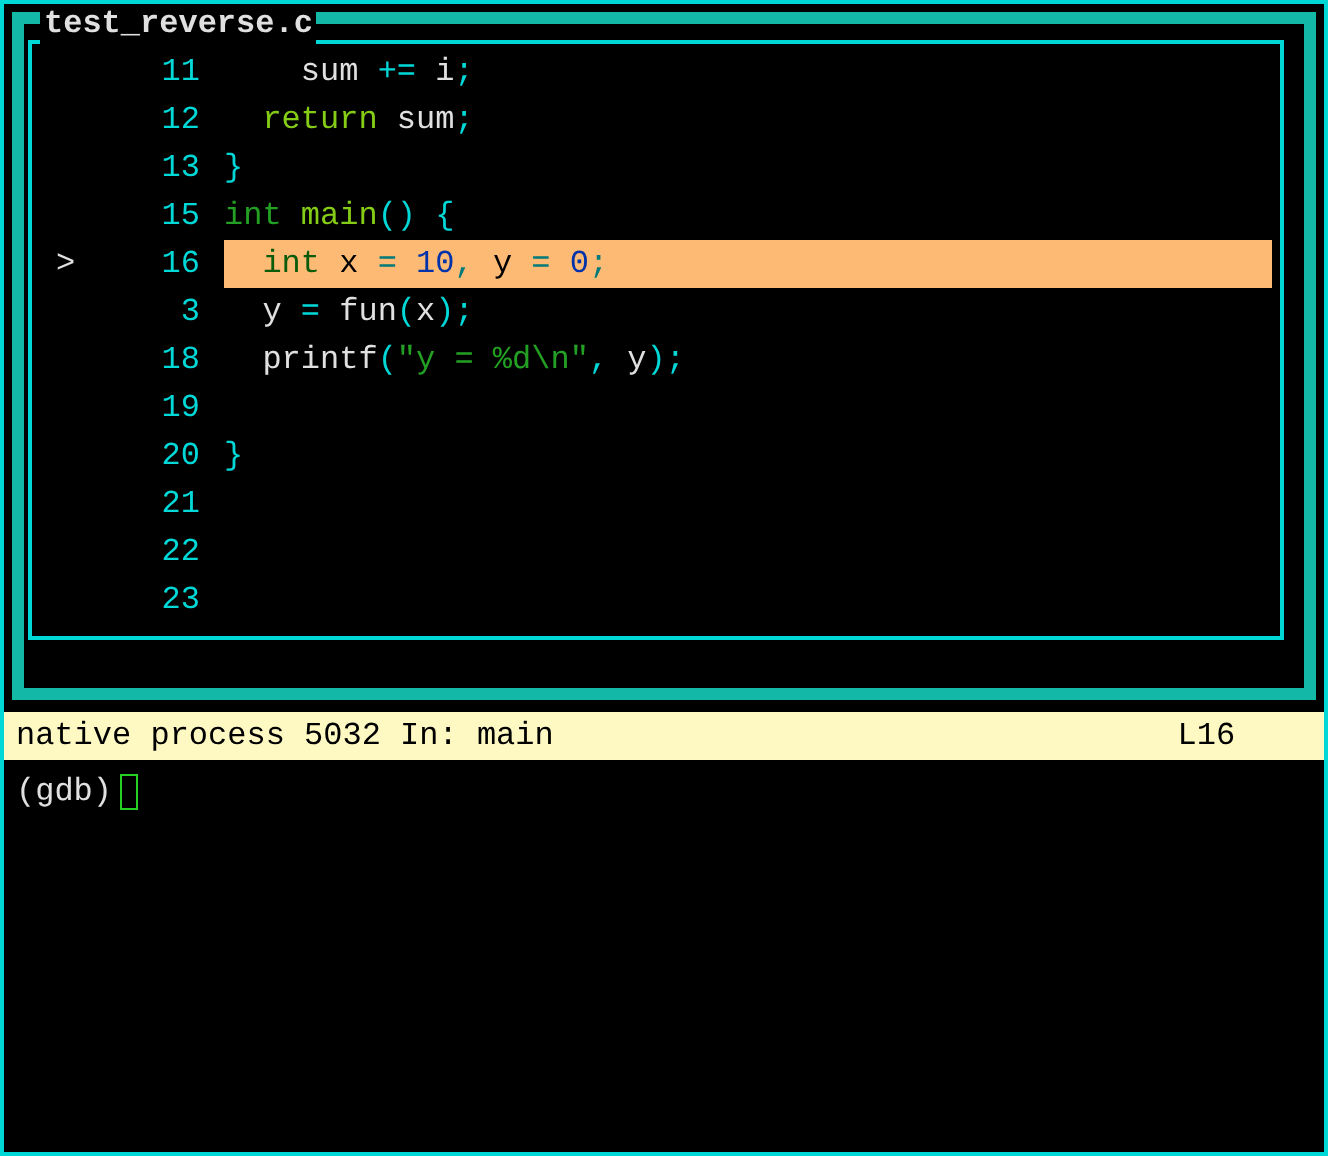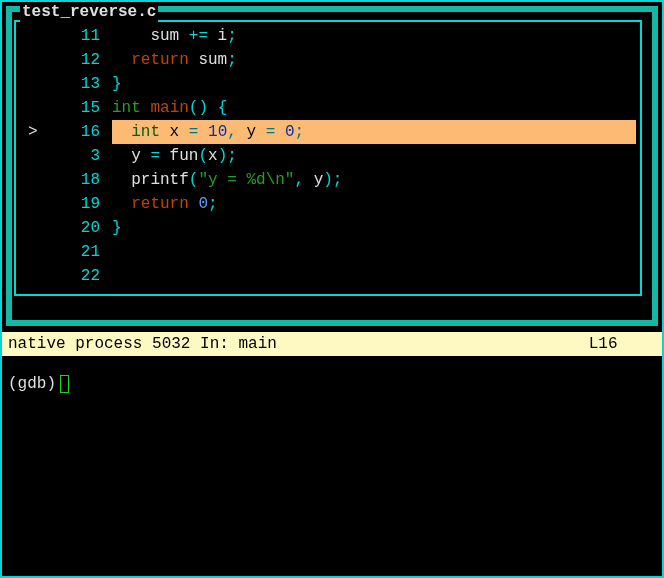--- a/index.html
+++ b/index.html
@@ -49,21 +49,21 @@
     width: 64px;
     text-align: right;
     color: #00d7d7;
     padding-right: 12px;
   }
   .code {
     flex: 1;
     color: #e0e0e0;
   }
   .kw { color: #23a023; }
-  .fn { color: #c2410c; }
+  .fn { color: #84cc16; }
   .op { color: #00d7d7; }
   .num { color: #5c9dff; }
   .str { color: #23a023; }
   .id { color: #e0e0e0; }
   .highlight-line .code {
     background: #fdba74;
     color: #000;
   }
   .highlight-line .kw { color: #0a5c0a; }
   .highlight-line .op { color: #007a7a; }
@@ -72,21 +72,21 @@
   .status-bar {
     background: #fef9c3;
     color: #000;
     padding: 0 6px;
     white-space: pre;
     display: flex;
     margin-top: 6px;
   }
   .status-left { flex: 1; }
   .gdb-prompt {
-    padding: 16px 6px;
+    padding: 4px 6px;
     display: flex;
     align-items: center;
   }
   .gdb-prompt-text { color: #e0e0e0; }
   .cursor {
     display: inline-block;
     width: 9px;
     height: 18px;
     border: 1px solid #23d023;
     margin-left: 4px;
@@ -98,24 +98,25 @@
 <div class="outer-frame">
   <span class="frame-title">test_reverse.c</span>
   <div class="code-pane" id="code-pane">
       <div class="code-line"><span class="gutter-mark"> </span><span class="lineno">11</span><span class="code"><span class="id">    </span><span class="id">sum </span><span class="op">+=</span><span class="id"> i</span><span class="op">;</span></span></div>
       <div class="code-line"><span class="gutter-mark"> </span><span class="lineno">12</span><span class="code"><span class="id">  </span><span class="fn">return</span><span class="id"> sum</span><span class="op">;</span></span></div>
       <div class="code-line"><span class="gutter-mark"> </span><span class="lineno">13</span><span class="code"><span class="op">}</span></span></div>
       <div class="code-line"><span class="gutter-mark"> </span><span class="lineno">15</span><span class="code"><span class="kw">int</span><span class="id"> </span><span class="fn">main</span><span class="op">()</span><span class="id"> </span><span class="op">{</span></span></div>
       <div class="code-line highlight-line"><span class="gutter-mark">&gt;</span><span class="lineno">16</span><span class="code"><span class="id">  </span><span class="kw">int</span><span class="id"> x </span><span class="op">=</span><span class="id"> </span><span class="num">10</span><span class="op">,</span><span class="id"> y </span><span class="op">=</span><span class="id"> </span><span class="num">0</span><span class="op">;</span></span></div>
       <div class="code-line"><span class="gutter-mark"> </span><span class="lineno">3</span><span class="code"><span class="id">  y </span><span class="op">=</span><span class="id"> fun</span><span class="op">(</span><span class="id">x</span><span class="op">);</span></span></div>
       <div class="code-line"><span class="gutter-mark"> </span><span class="lineno">18</span><span class="code"><span class="id">  printf</span><span class="op">(</span><span class="str">"y = %d\n"</span><span class="op">,</span><span class="id"> y</span><span class="op">);</span></span></div>
-      <div class="code-line"><span class="gutter-mark"> </span><span class="lineno">19</span><span class="code"><span class="id">  </span><span class="fn">return</span><span class="id"> </span><span class="num">0</span><span class="op">;</span></span></div>
+      <div class="code-line"><span class="gutter-mark"> </span><span class="lineno">19</span></div>
       <div class="code-line"><span class="gutter-mark"> </span><span class="lineno">20</span><span class="code"><span class="op">}</span></span></div>
       <div class="code-line"><span class="gutter-mark"> </span><span class="lineno">21</span><span class="code"></span></div>
       <div class="code-line"><span class="gutter-mark"> </span><span class="lineno">22</span><span class="code"></span></div>
+      <div class="code-line"><span class="gutter-mark"> </span><span class="lineno">23</span><span class="code"></span></div>
     </div>
 </div>
 
 <div class="status-bar">
   <span class="status-left">native process 5032 In: main</span>
   <span>L16</span>
   <span>   </span>
   <span> </span>
 </div>
 

